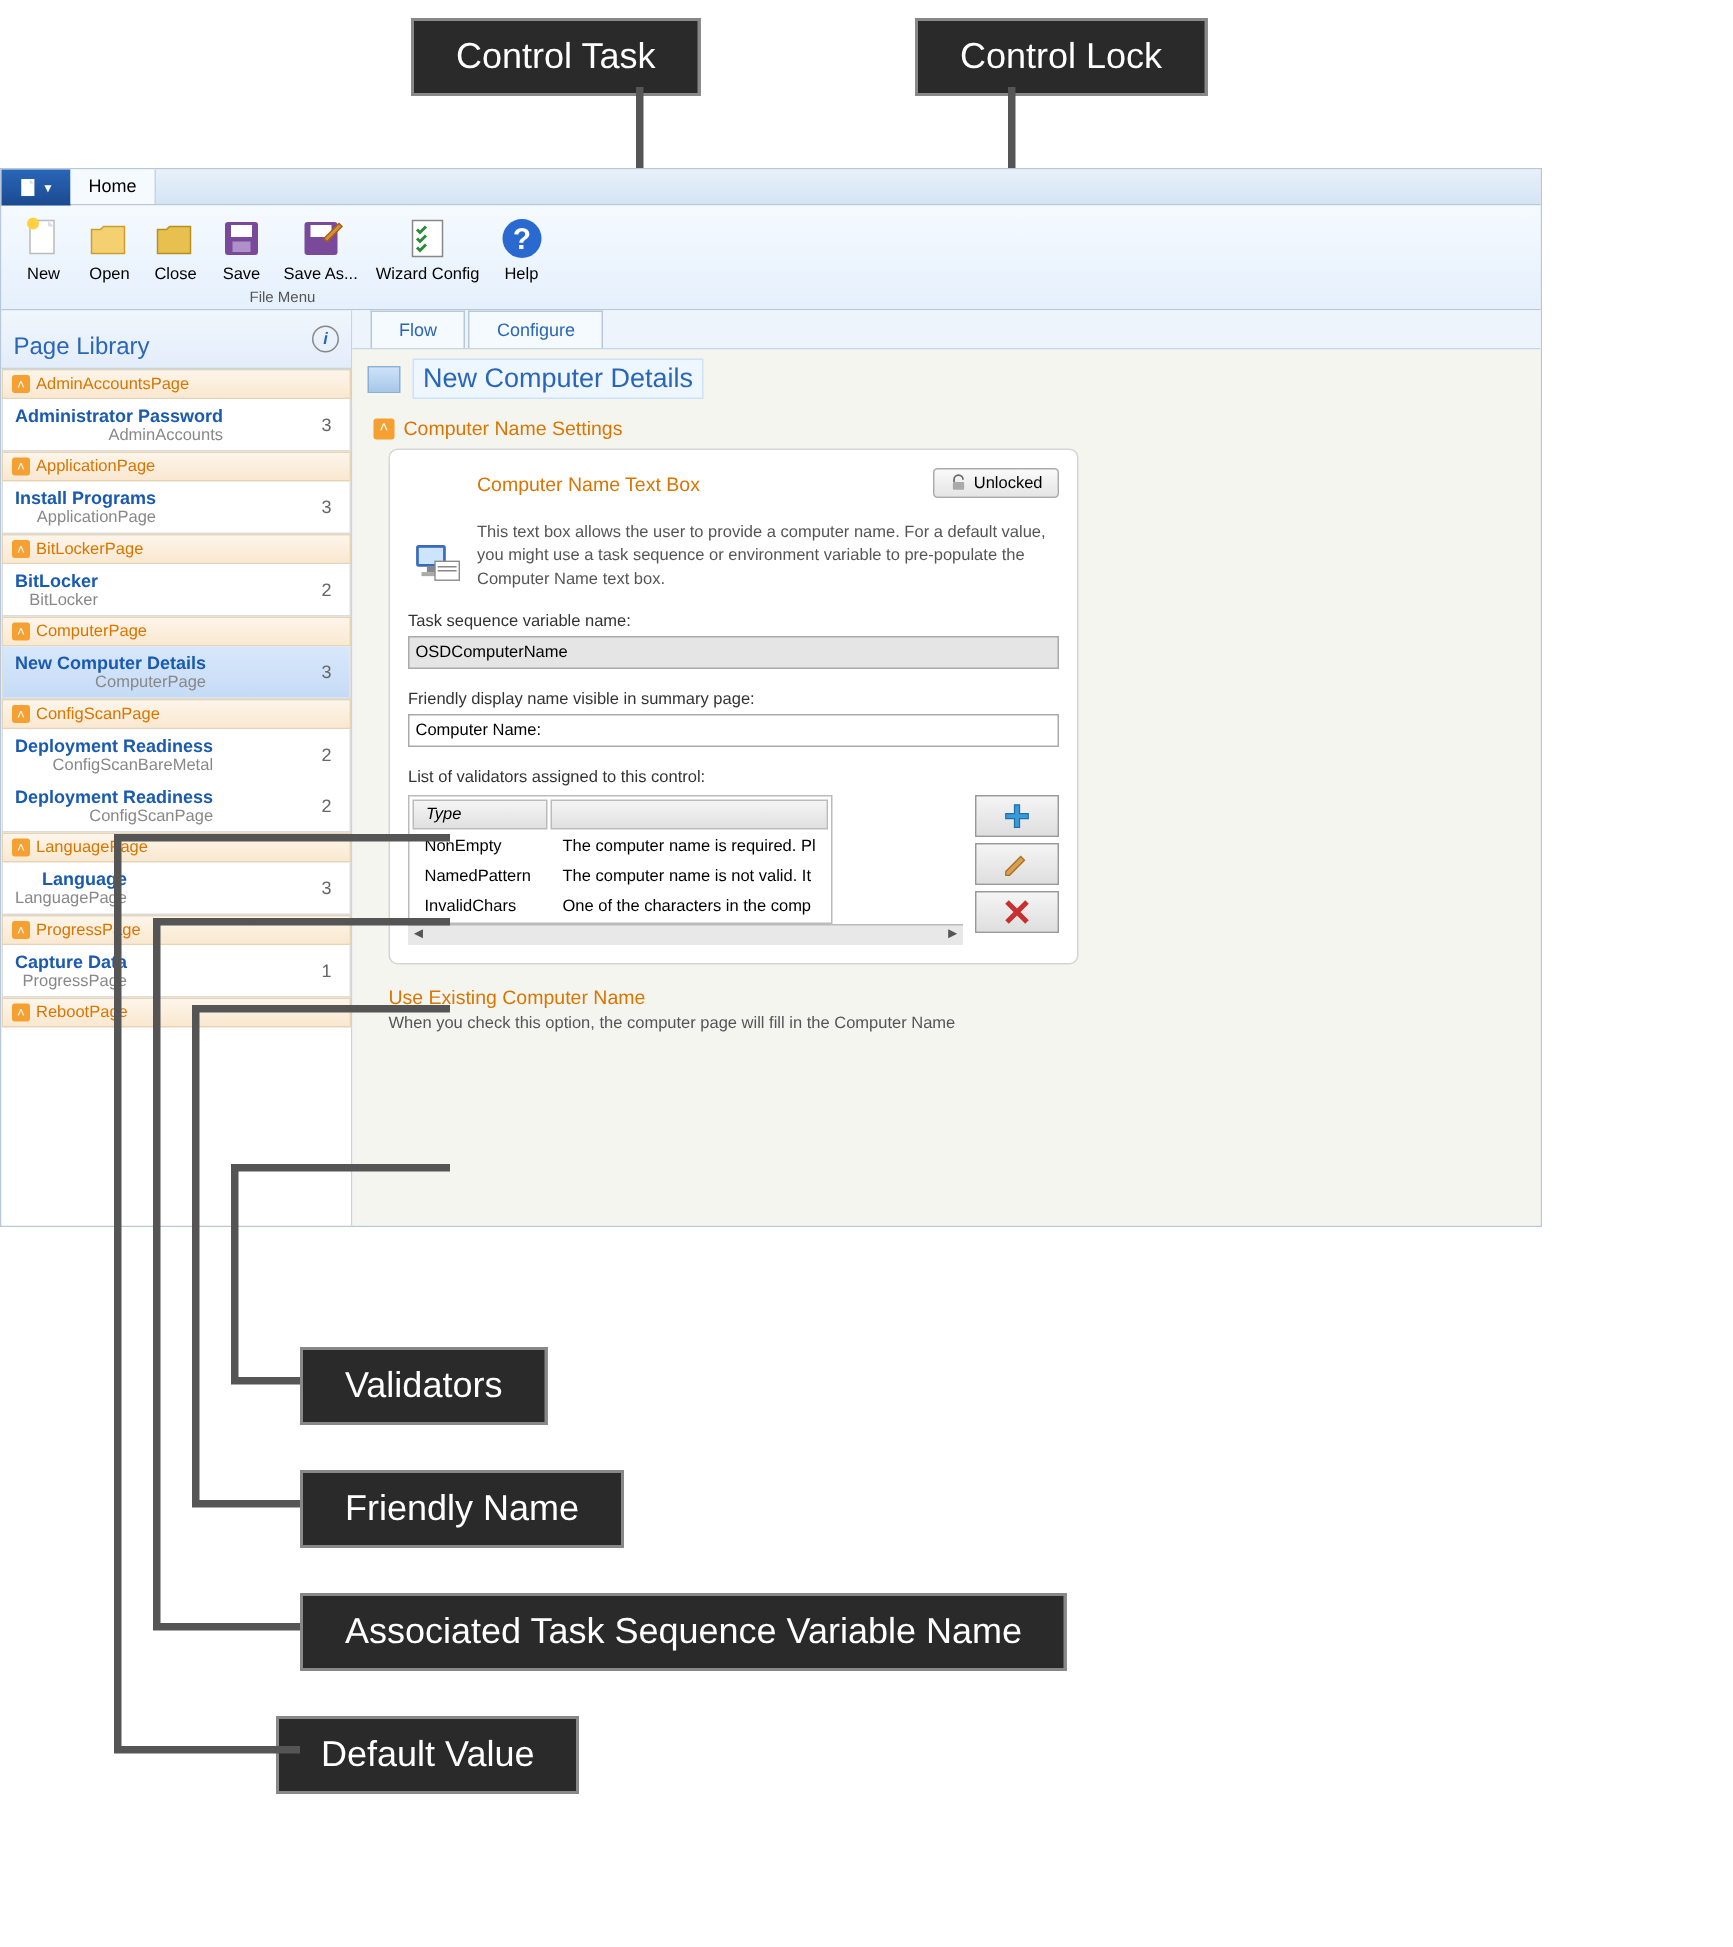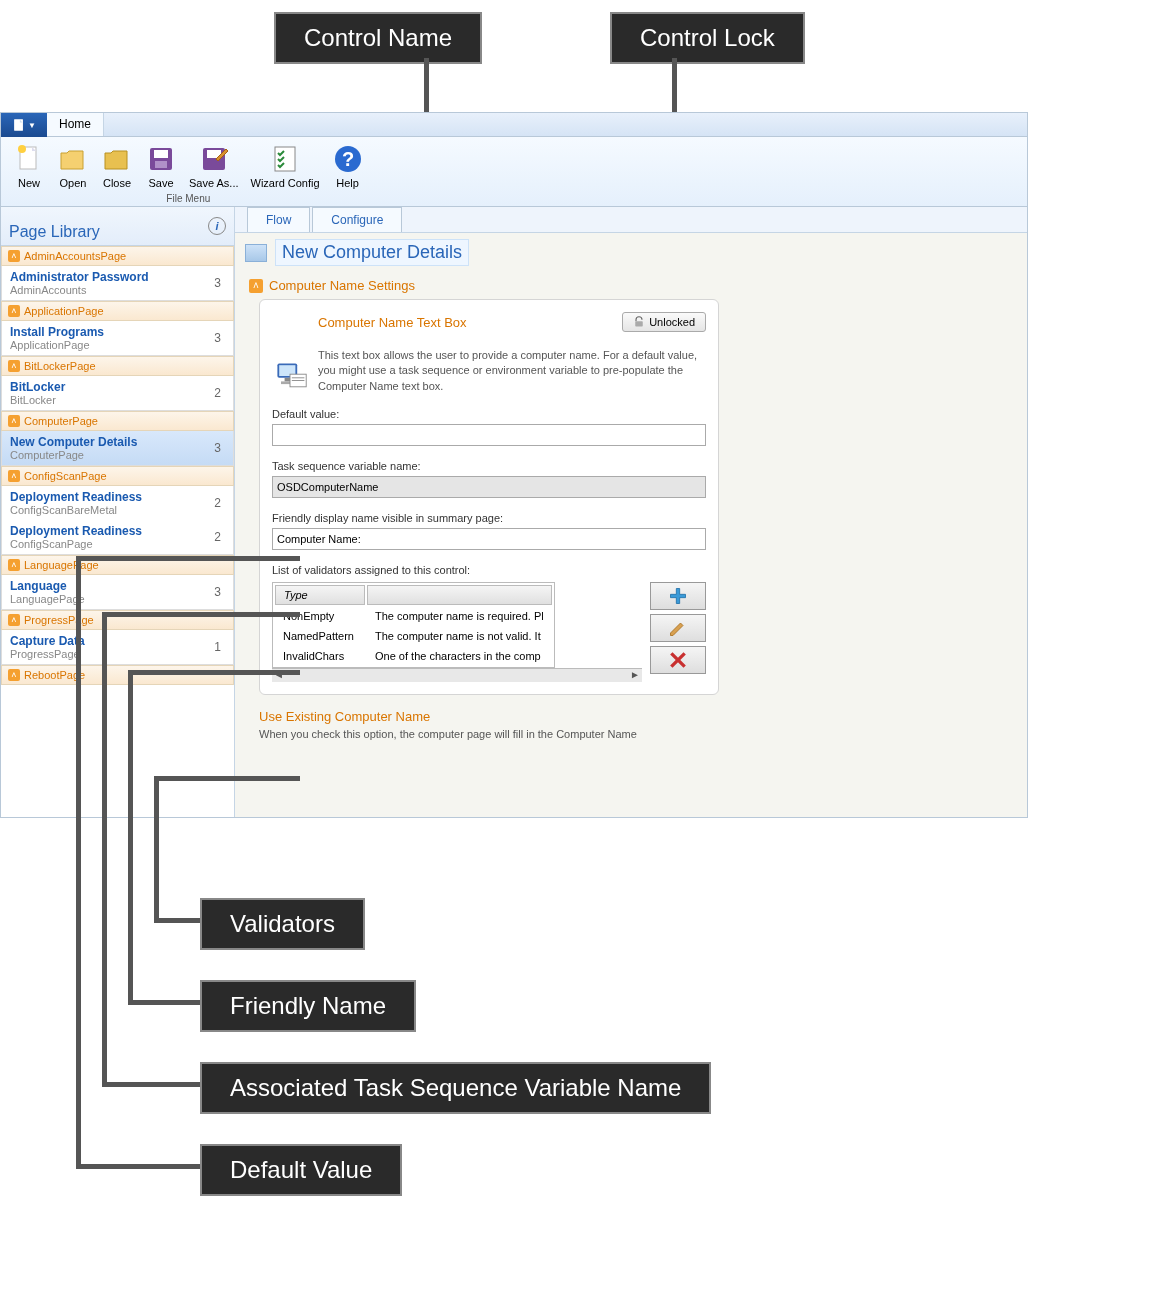--- a/index.html
+++ b/index.html
@@ -33,21 +33,21 @@
 .info-badge { width: 18px; height: 18px; border-radius: 50%; border: 1px solid #888; display: flex; align-items: center; justify-content: center; font-style: italic; color: #2a66b8; font-weight: bold; }
 
 .page-list { overflow-y: scroll; flex: 1; background: #fff; }
 .page-list::-webkit-scrollbar { width: 16px; }
 .page-list::-webkit-scrollbar-track { background: #e8e8e8; }
 .page-list::-webkit-scrollbar-thumb { background: #8fa8c8; border: 1px solid #6a88b0; }
 
 .cat-head { background: linear-gradient(#fdf5ea,#fae8d0); border: 1px solid #e5d5b8; padding: 3px 6px; color: #d97500; font-size: 11px; display: flex; align-items: center; gap: 4px; cursor: pointer; }
 .cat-head .chev { width: 12px; height: 12px; background: #f5a030; color: #fff; display: flex; align-items: center; justify-content: center; font-size: 9px; border-radius: 2px; }
 .cat-body { border: 1px solid #ddd; border-top: none; }
-.page-item { padding: 4px 8px; display: flex; justify-content: space-between; align-items: center; cursor: pointer; }
+.page-item { padding: 4px 8px; display: flex; justify-content: space-between; align-items: center; cursor: pointer; text-align: right; }
 .page-item.selected { background: linear-gradient(#d8e8fb,#c5dbf5); }
 .page-item-text .name { color: #1a5ab0; font-weight: bold; font-size: 12px; }
 .page-item-text .sub { color: #888; font-size: 11px; }
 .page-item .count { color: #666; font-size: 12px; margin-right: 4px; }
 
 
 .content { flex: 1; background: #f5f5f0; display: flex; flex-direction: column; position: relative; }
 .sub-tabs { display: flex; background: #eef4fc; border-bottom: 1px solid #c5d5e5; padding-left: 12px; }
 .sub-tab { padding: 5px 18px; border: 1px solid #b8c8d8; border-bottom: none; background: #f5faff; color: #2a66b8; font-size: 12px; margin-right: 2px; cursor: pointer; }
 
@@ -89,21 +89,21 @@
 .val-btns { display: flex; flex-direction: column; gap: 4px; }
 .val-btn { width: 56px; height: 28px; background: linear-gradient(#f5f5f5,#dedede); border: 1px solid #999; display: flex; align-items: center; justify-content: center; cursor: pointer; }
 .val-btn svg { width: 20px; height: 20px; }
 
 .use-existing { color: #d97500; font-size: 13px; margin: 14px 0 4px 14px; }
 .use-existing-desc { color: #555; font-size: 11px; margin-left: 14px; }
 </style>
 </head>
 <body>
 
-<div class="callout-box" style="top:12px; left:274px;">Control Name</div>
+<div class="callout-box" style="top:12px; left:274px;">Control Task</div>
 <div class="callout-box" style="top:12px; left:610px;">Control Lock</div>
 
 <div class="callout-line" style="top:58px; left:424px; width:5px; height:298px;"></div>
 <div class="callout-line" style="top:58px; left:672px; width:5px; height:298px;"></div>
 
 <div class="app">
 
   <div class="ribbon-tabs">
     <div class="office-btn">
       <svg viewBox="0 0 16 16">
@@ -319,24 +319,20 @@
                       <path d="M4 7 L4 5 A4 4 0 0 1 12 5" fill="none" stroke="#666" stroke-width="1.5"></path>
                       <rect x="3" y="7" width="10" height="7" fill="#aaa" rx="1"></rect>
                     </svg>
                   <span>Unlocked</span>
                 </div>
               </div>
               <div class="ctrl-desc">This text box allows the user to provide a computer name. For a default value, you might use a task sequence or environment variable to pre-populate the Computer Name text box.</div>
             </div>
           </div>
 
-          <div class="field">
-            <div class="field-label">Default value:</div>
-            <input class="field-input" value="" style="">
-          </div>
           <div class="field">
             <div class="field-label">Task sequence variable name:</div>
             <input class="field-input ro" readonly="" value="OSDComputerName" style="">
           </div>
           <div class="field">
             <div class="field-label">Friendly display name visible in summary page:</div>
             <input class="field-input" value="Computer Name:" style="">
           </div>
 
           <div class="val-label">List of validators assigned to this control:</div>
@@ -392,21 +388,21 @@
         <div class="use-existing">Use Existing Computer Name</div>
         <div class="use-existing-desc">When you check this option, the computer page will fill in the Computer Name</div>
       </div>
     </div>
   </div>
 </div>
 
 <div class="callout-box" style="top:898px; left:200px;">Validators</div>
 <div class="callout-box" style="top:980px; left:200px;">Friendly Name</div>
 <div class="callout-box" style="top:1062px; left:200px;">Associated Task Sequence Variable Name</div>
-<div class="callout-box" style="top:1144px; left:200px;">Default Value</div>
+<div class="callout-box" style="top:1144px; left:184px;">Default Value</div>
 
 <div class="callout-line" style="left:76px; top:556px; width:5px; height:612px;"></div>
 <div class="callout-line" style="left:76px; top:556px; width:224px; height:5px;"></div>
 <div class="callout-line" style="left:76px; top:1164px; width:124px; height:5px;"></div>
 
 <div class="callout-line" style="left:102px; top:612px; width:5px; height:474px;"></div>
 <div class="callout-line" style="left:102px; top:612px; width:198px; height:5px;"></div>
 <div class="callout-line" style="left:102px; top:1082px; width:98px; height:5px;"></div>
 
 <div class="callout-line" style="left:128px; top:670px; width:5px; height:334px;"></div>

